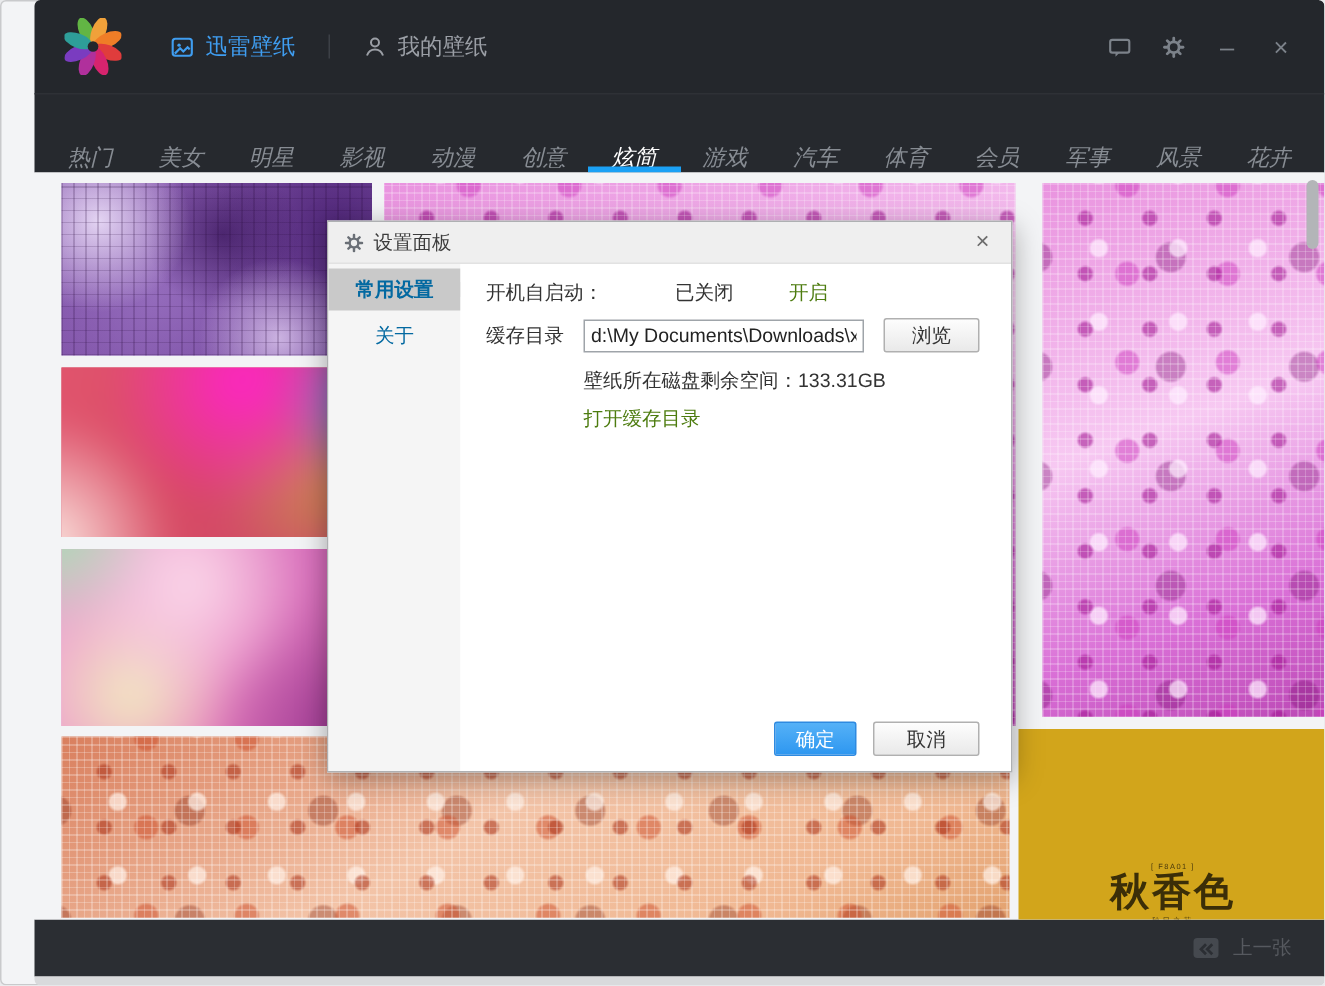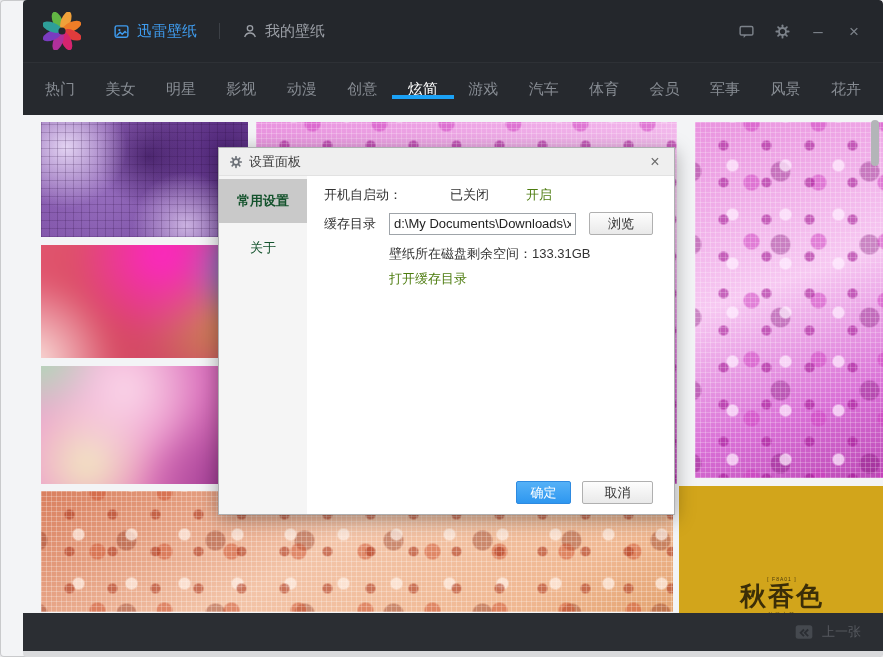--- a/index.html
+++ b/index.html
@@ -15,22 +15,22 @@
   .navgroup { display:flex; align-items:center; gap:14px; }
   .nav-item { display:flex; align-items:center; gap:7px; font-size:15px; cursor:default; }
   .nav-item.brand { color:#3f9df0; }
   .nav-item.mine { color:#9b9fa6; }
   .nav-divider { width:1px; height:16px; background:#3c4046; margin:0 8px; }
   .winctrls { margin-left:auto; display:flex; align-items:center; gap:18px; }
   .wicon { width:18px; height:18px; color:#7c828a; display:flex; align-items:center; justify-content:center; }
   .glyph-btn { color:#7c828a; font-size:17px; line-height:1; width:18px; text-align:center; }
 
   
-  .tabbar { height:53px; background:#26292e; display:flex; align-items:center;
-            justify-content:space-between; padding:0 22px; border-top:1px solid #2e3136; }
+  .tabbar { height:53px; background:#26292e; display:flex; align-items:flex-end;
+            justify-content:space-between; padding:0 22px; border-top:1px solid #2e3136;font-style:italic; }
   .tab { position:relative; display:flex; align-items:center; font-size:15px; color:#878c93; cursor:default; }
   .tab.active { color:#ffffff; }
   .tab.active::after { content:""; position:absolute; bottom:0; left:50%; transform:translateX(-50%);
                        width:62px; height:4px; background:#1ba1f5; }
 
   
   .content { position:relative; height:498px; background:#f3f4f6; overflow:hidden; }
   .thumb { position:absolute; overflow:hidden; }
   .tex { position:absolute; inset:-28px; filter:blur(12px); }
 
@@ -106,22 +106,22 @@
 
   
   .dialog { position:absolute; left:213px; top:147px; width:457px; height:368px;
             background:#ffffff; border:1px solid #aeb0b2; box-shadow:0 4px 18px rgba(0,0,0,.35); }
   .dlg-title { height:28px; background:#efefef; border-bottom:1px solid #e2e2e2;
                display:flex; align-items:center; padding:0 10px; gap:6px; }
   .dlg-title-text { font-size:13px; color:#3c3c3c; }
   .dlg-close { margin-left:auto; color:#6d6d6d; font-size:16px; line-height:1; width:18px; text-align:center; }
   .dlg-body { position:absolute; top:28px; left:0; right:0; bottom:0; }
   .dlg-side { position:absolute; left:0; top:0; bottom:0; width:88px; background:#f5f5f5; }
-  .side-item { height:44px; display:flex; align-items:center; justify-content:center;
-               font-size:13px; color:#14532d; position:relative; }
+  .side-item { height:28px; display:flex; align-items:center; justify-content:center;
+               font-size:13px; color:#0369a1; position:relative; }
   .side-item.selected { background:#c9c9c9; font-weight:bold; margin-top:3px; }
   .side-item.selected::after { content:""; position:absolute; right:-6px; top:50%;
     transform:translateY(-50%); border-left:6px solid #c9c9c9;
     border-top:5px solid transparent; border-bottom:5px solid transparent; }
   .side-item.plain { margin-top:3px; }
   .dlg-main { position:absolute; left:88px; top:0; right:0; bottom:0; background:#fff; }
   .drow { position:absolute; display:flex; align-items:center; font-size:13px; color:#333; }
   .row-autostart { left:17px; top:10px; gap:12px;align-items:center; }
   .gap22 { display:inline-block; width:24px; }
   .gap12 { display:inline-block; width:13px; }

